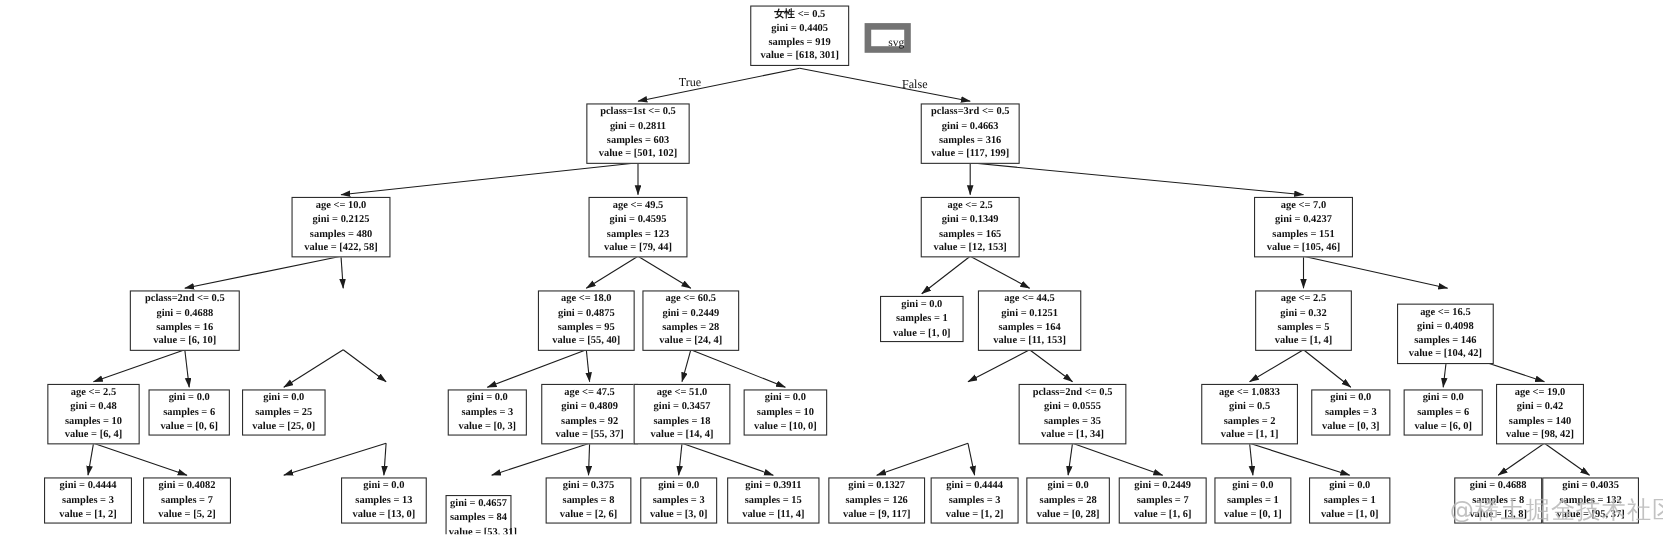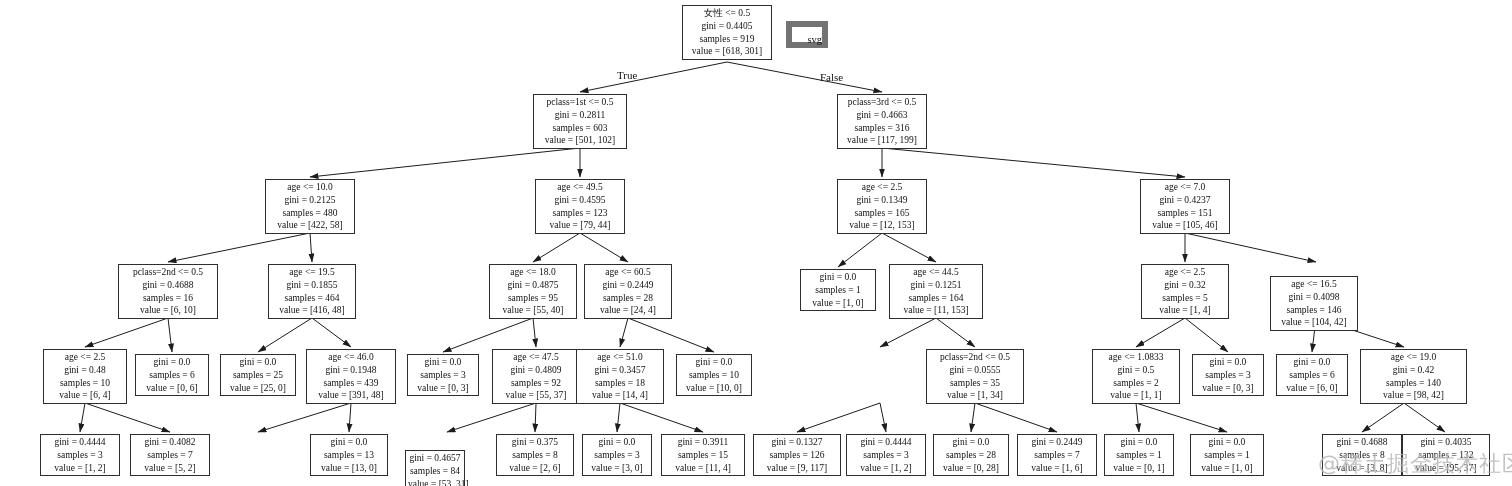--- a/index.html
+++ b/index.html
@@ -9,20 +9,21 @@
     font-family:"Liberation Serif","DejaVu Serif",serif;
   }
   .edges { position:absolute; left:0; top:0; width:1512px; height:486px; }
   .edges line { stroke:#1c1c1c; stroke-width:1; }
   .node {
     position:absolute; box-sizing:border-box;
     border:1px solid #2e2e2e; background:#ffffff;
     text-align:center; font-size:9.5px; line-height:12.8px;
     padding:1px 2px; color:#111;
     white-space:nowrap;
+    font-weight:bold;
   }
   .edge-label { position:absolute; font-size:11px; color:#111; }
   .svg-box {
     position:absolute; box-sizing:border-box;
     border:6px solid #737373; background:#ffffff;
     font-size:10.5px; color:#111; text-align:right; line-height:25px;
   }
   .watermark {
     position:absolute; left:1318px; top:449px; width:200px;
     font-family:"DejaVu Sans",sans-serif;
@@ -138,26 +139,20 @@
     <div>samples = 151</div>
     <div>value = [105, 46]</div>
   </div>
 
   <div class="node" style="left:118px;top:264px;width:100px">
     <div>pclass=2nd &lt;= 0.5</div>
     <div>gini = 0.4688</div>
     <div>samples = 16</div>
     <div>value = [6, 10]</div>
   </div>
-  <div class="node" style="left:268px;top:264px;width:88px">
-    <div>age &lt;= 19.5</div>
-    <div>gini = 0.1855</div>
-    <div>samples = 464</div>
-    <div>value = [416, 48]</div>
-  </div>
   <div class="node" style="left:489px;top:264px;width:88px">
     <div>age &lt;= 18.0</div>
     <div>gini = 0.4875</div>
     <div>samples = 95</div>
     <div>value = [55, 40]</div>
   </div>
   <div class="node" style="left:584px;top:264px;width:88px">
     <div>age &lt;= 60.5</div>
     <div>gini = 0.2449</div>
     <div>samples = 28</div>
@@ -196,26 +191,20 @@
   <div class="node" style="left:135px;top:354px;width:74px">
     <div>gini = 0.0</div>
     <div>samples = 6</div>
     <div>value = [0, 6]</div>
   </div>
   <div class="node" style="left:220px;top:354px;width:76px">
     <div>gini = 0.0</div>
     <div>samples = 25</div>
     <div>value = [25, 0]</div>
   </div>
-  <div class="node" style="left:306px;top:349px;width:90px">
-    <div>age &lt;= 46.0</div>
-    <div>gini = 0.1948</div>
-    <div>samples = 439</div>
-    <div>value = [391, 48]</div>
-  </div>
   <div class="node" style="left:407px;top:354px;width:72px">
     <div>gini = 0.0</div>
     <div>samples = 3</div>
     <div>value = [0, 3]</div>
   </div>
   <div class="node" style="left:492px;top:349px;width:88px">
     <div>age &lt;= 47.5</div>
     <div>gini = 0.4809</div>
     <div>samples = 92</div>
     <div>value = [55, 37]</div>
@@ -246,21 +235,21 @@
   <div class="node" style="left:1192px;top:354px;width:72px">
     <div>gini = 0.0</div>
     <div>samples = 3</div>
     <div>value = [0, 3]</div>
   </div>
   <div class="node" style="left:1276px;top:354px;width:72px">
     <div>gini = 0.0</div>
     <div>samples = 6</div>
     <div>value = [6, 0]</div>
   </div>
-  <div class="node" style="left:1360px;top:349px;width:107px">
+  <div class="node" style="left:1360px;top:349px;width:80px">
     <div>age &lt;= 19.0</div>
     <div>gini = 0.42</div>
     <div>samples = 140</div>
     <div>value = [98, 42]</div>
   </div>
 
   <div class="node" style="left:40px;top:434px;width:80px">
     <div>gini = 0.4444</div>
     <div>samples = 3</div>
     <div>value = [1, 2]</div>

